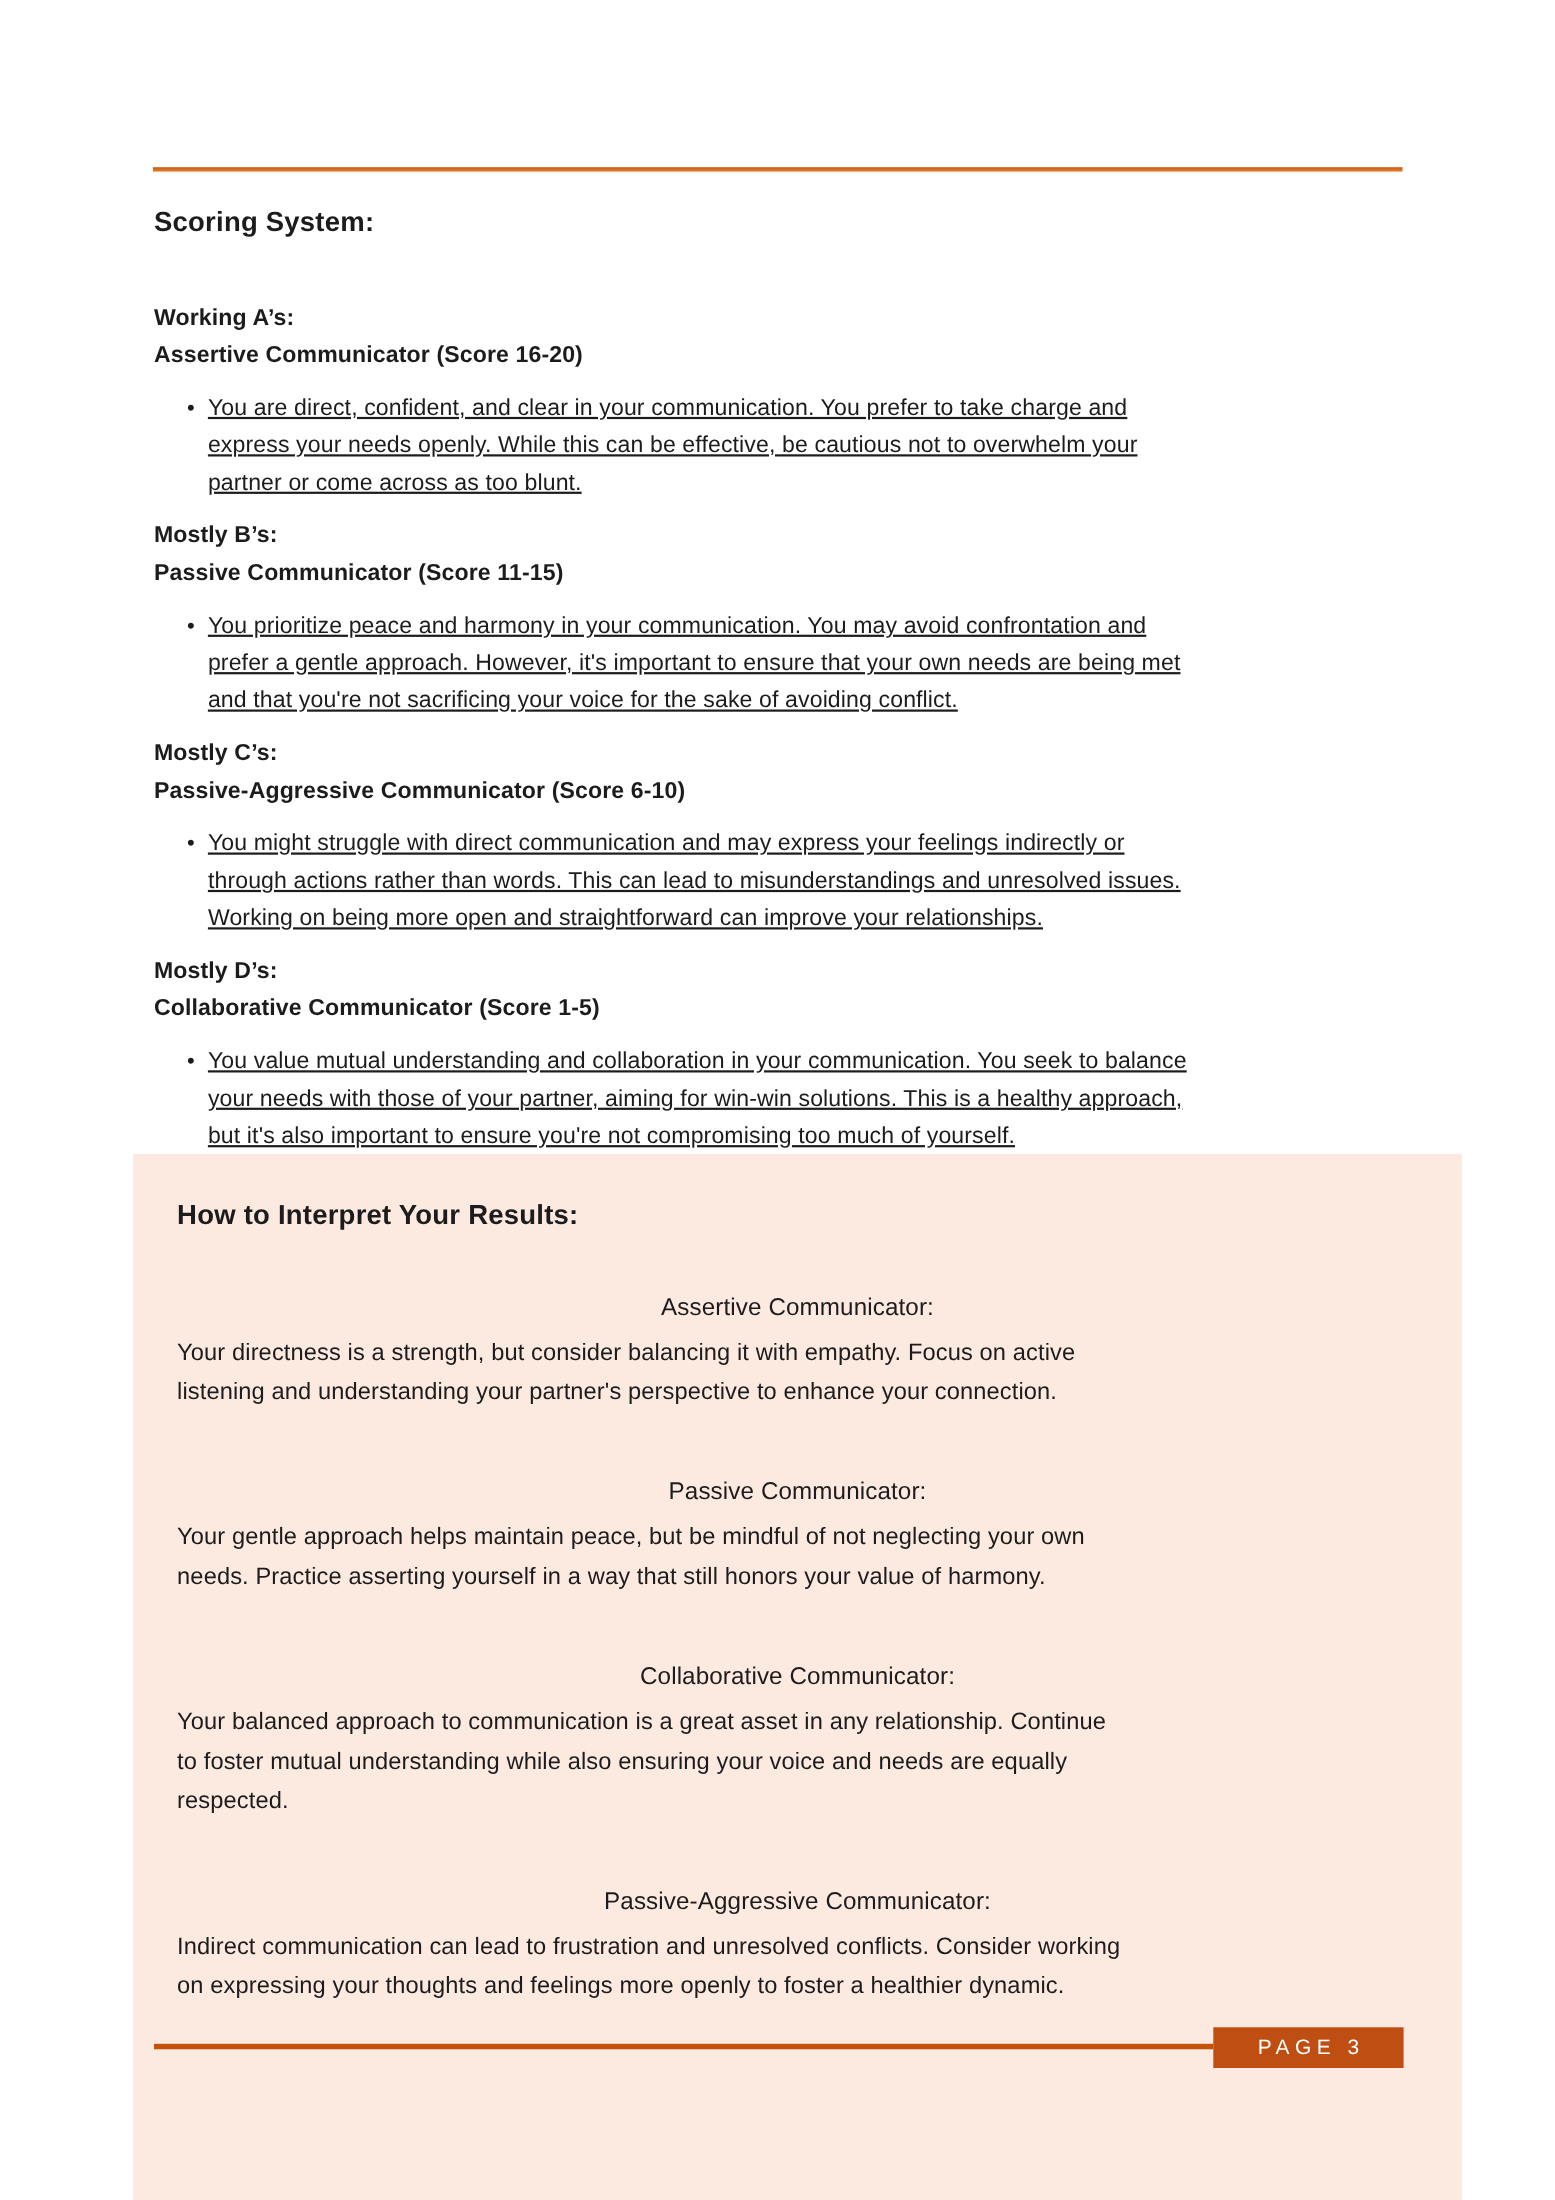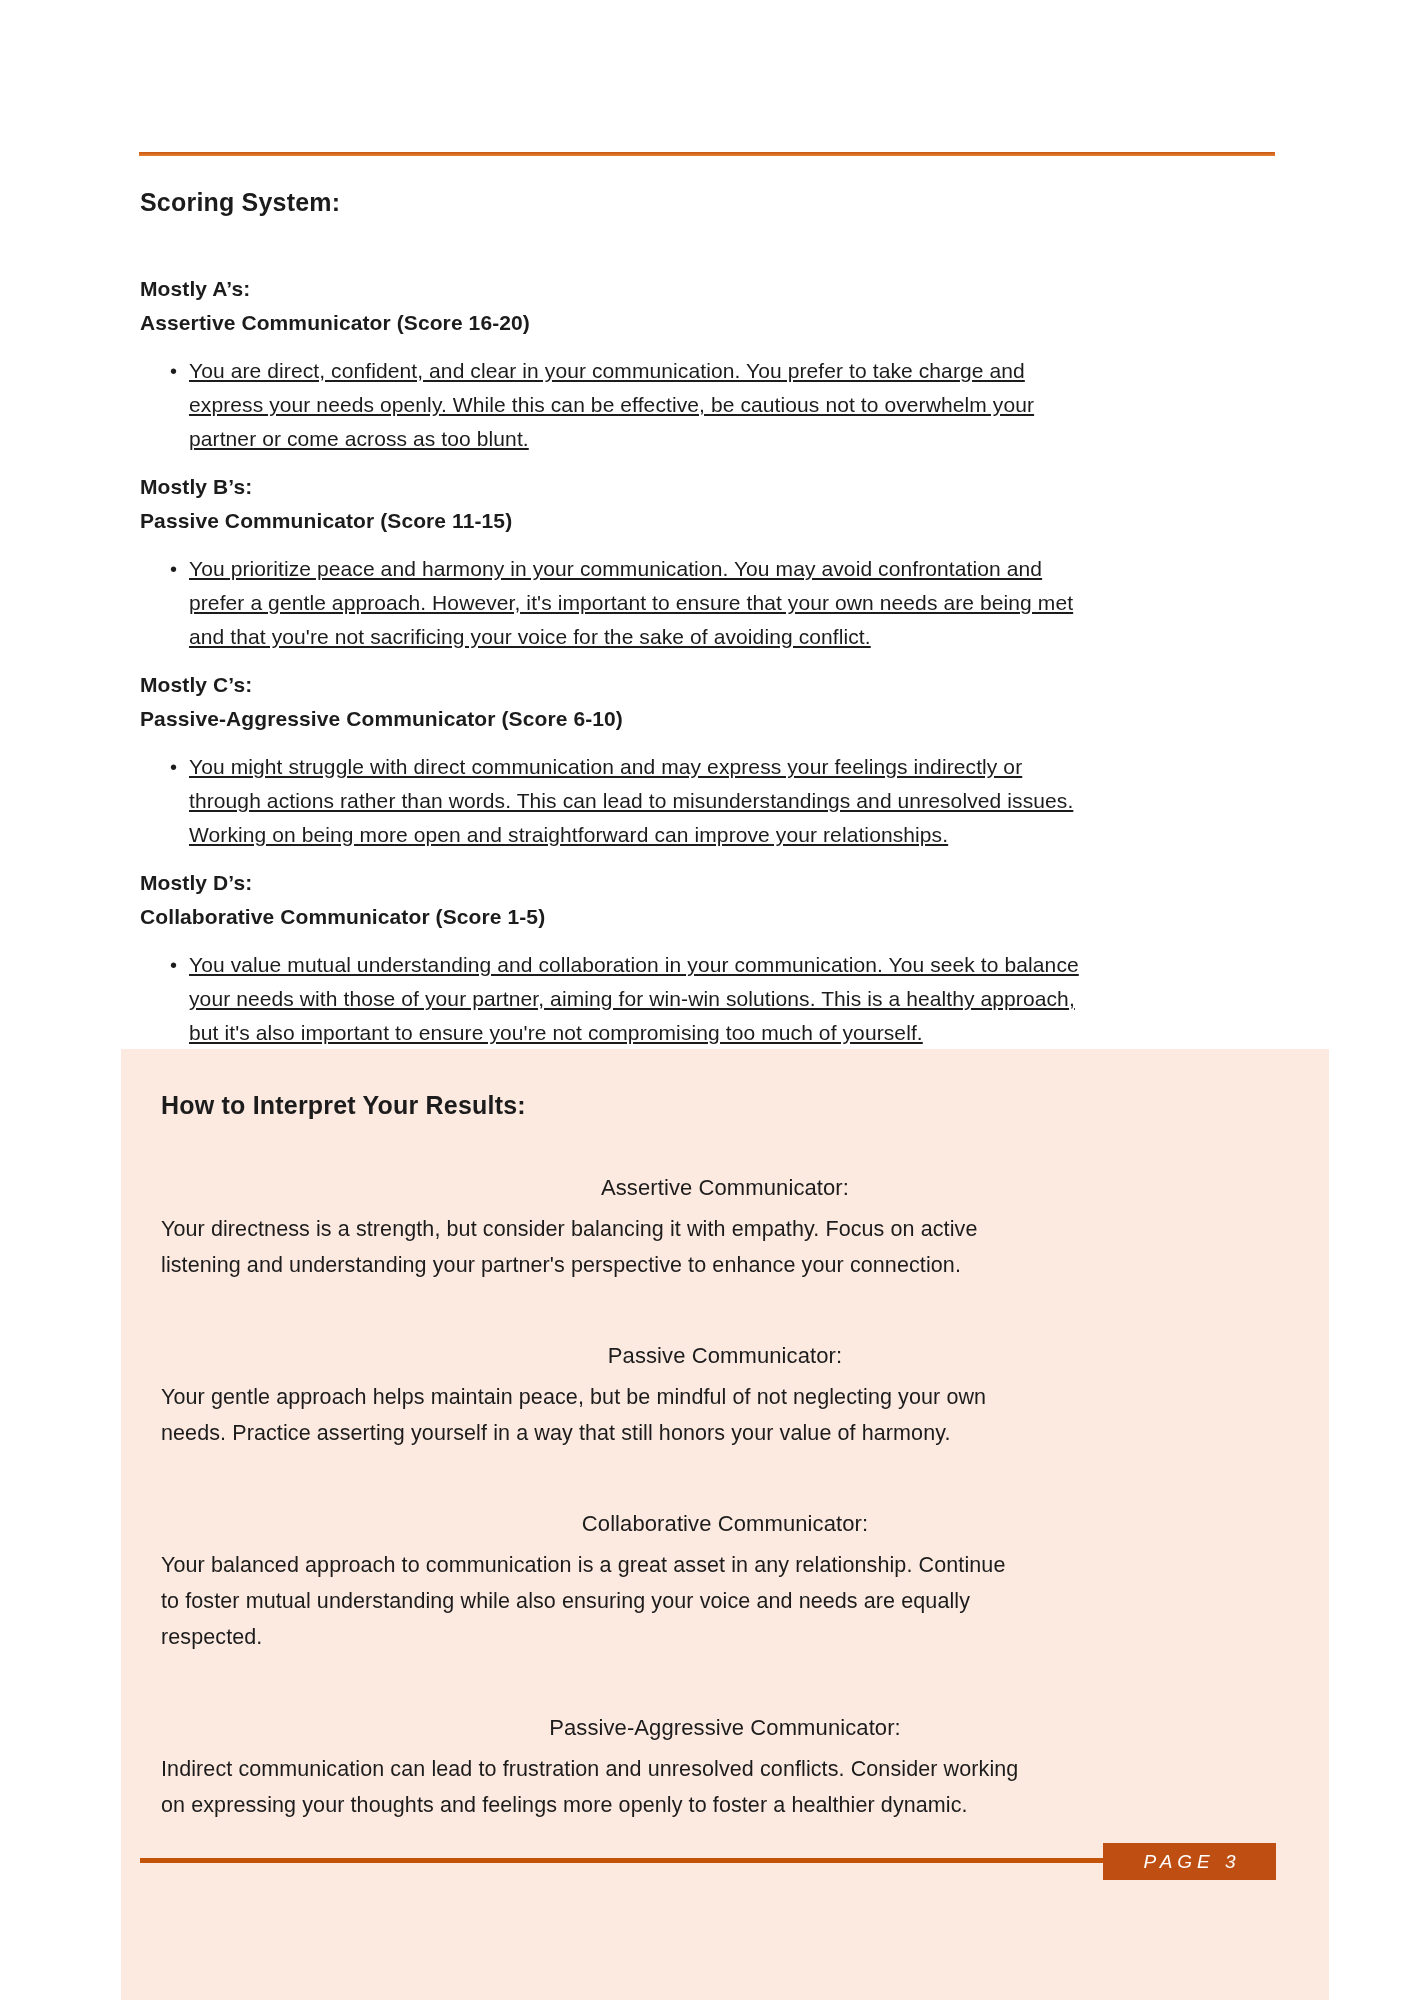--- a/index.html
+++ b/index.html
@@ -124,35 +124,34 @@
     width: 173px;
     height: 37px;
     background: #bf4e12;
     color: #ffffff;
     font-size: 19px;
     letter-spacing: 5px;
     display: flex;
     align-items: center;
     justify-content: center;
     text-indent: 5px;
-    font-style: italic;
   }
 </style>
 </head>
 <body>
 
 <div class="page">
 
   <div class="top-rule"></div>
 
   <div class="scoring">
     <h1 class="scoring-title">Scoring System:</h1>
 
     <div class="group">
-      <p class="group-label">Mostly A’s:</p>
+      <p class="group-label">Working A’s:</p>
       <p class="group-type">Assertive Communicator (Score 16-20)</p>
       <ul>
         <li>You are direct, confident, and clear in your communication. You prefer to take charge and
 express your needs openly. While this can be effective, be cautious not to overwhelm your
 partner or come across as too blunt.</li>
       </ul>
     </div>
 
     <div class="group">
       <p class="group-label">Mostly B’s:</p>

